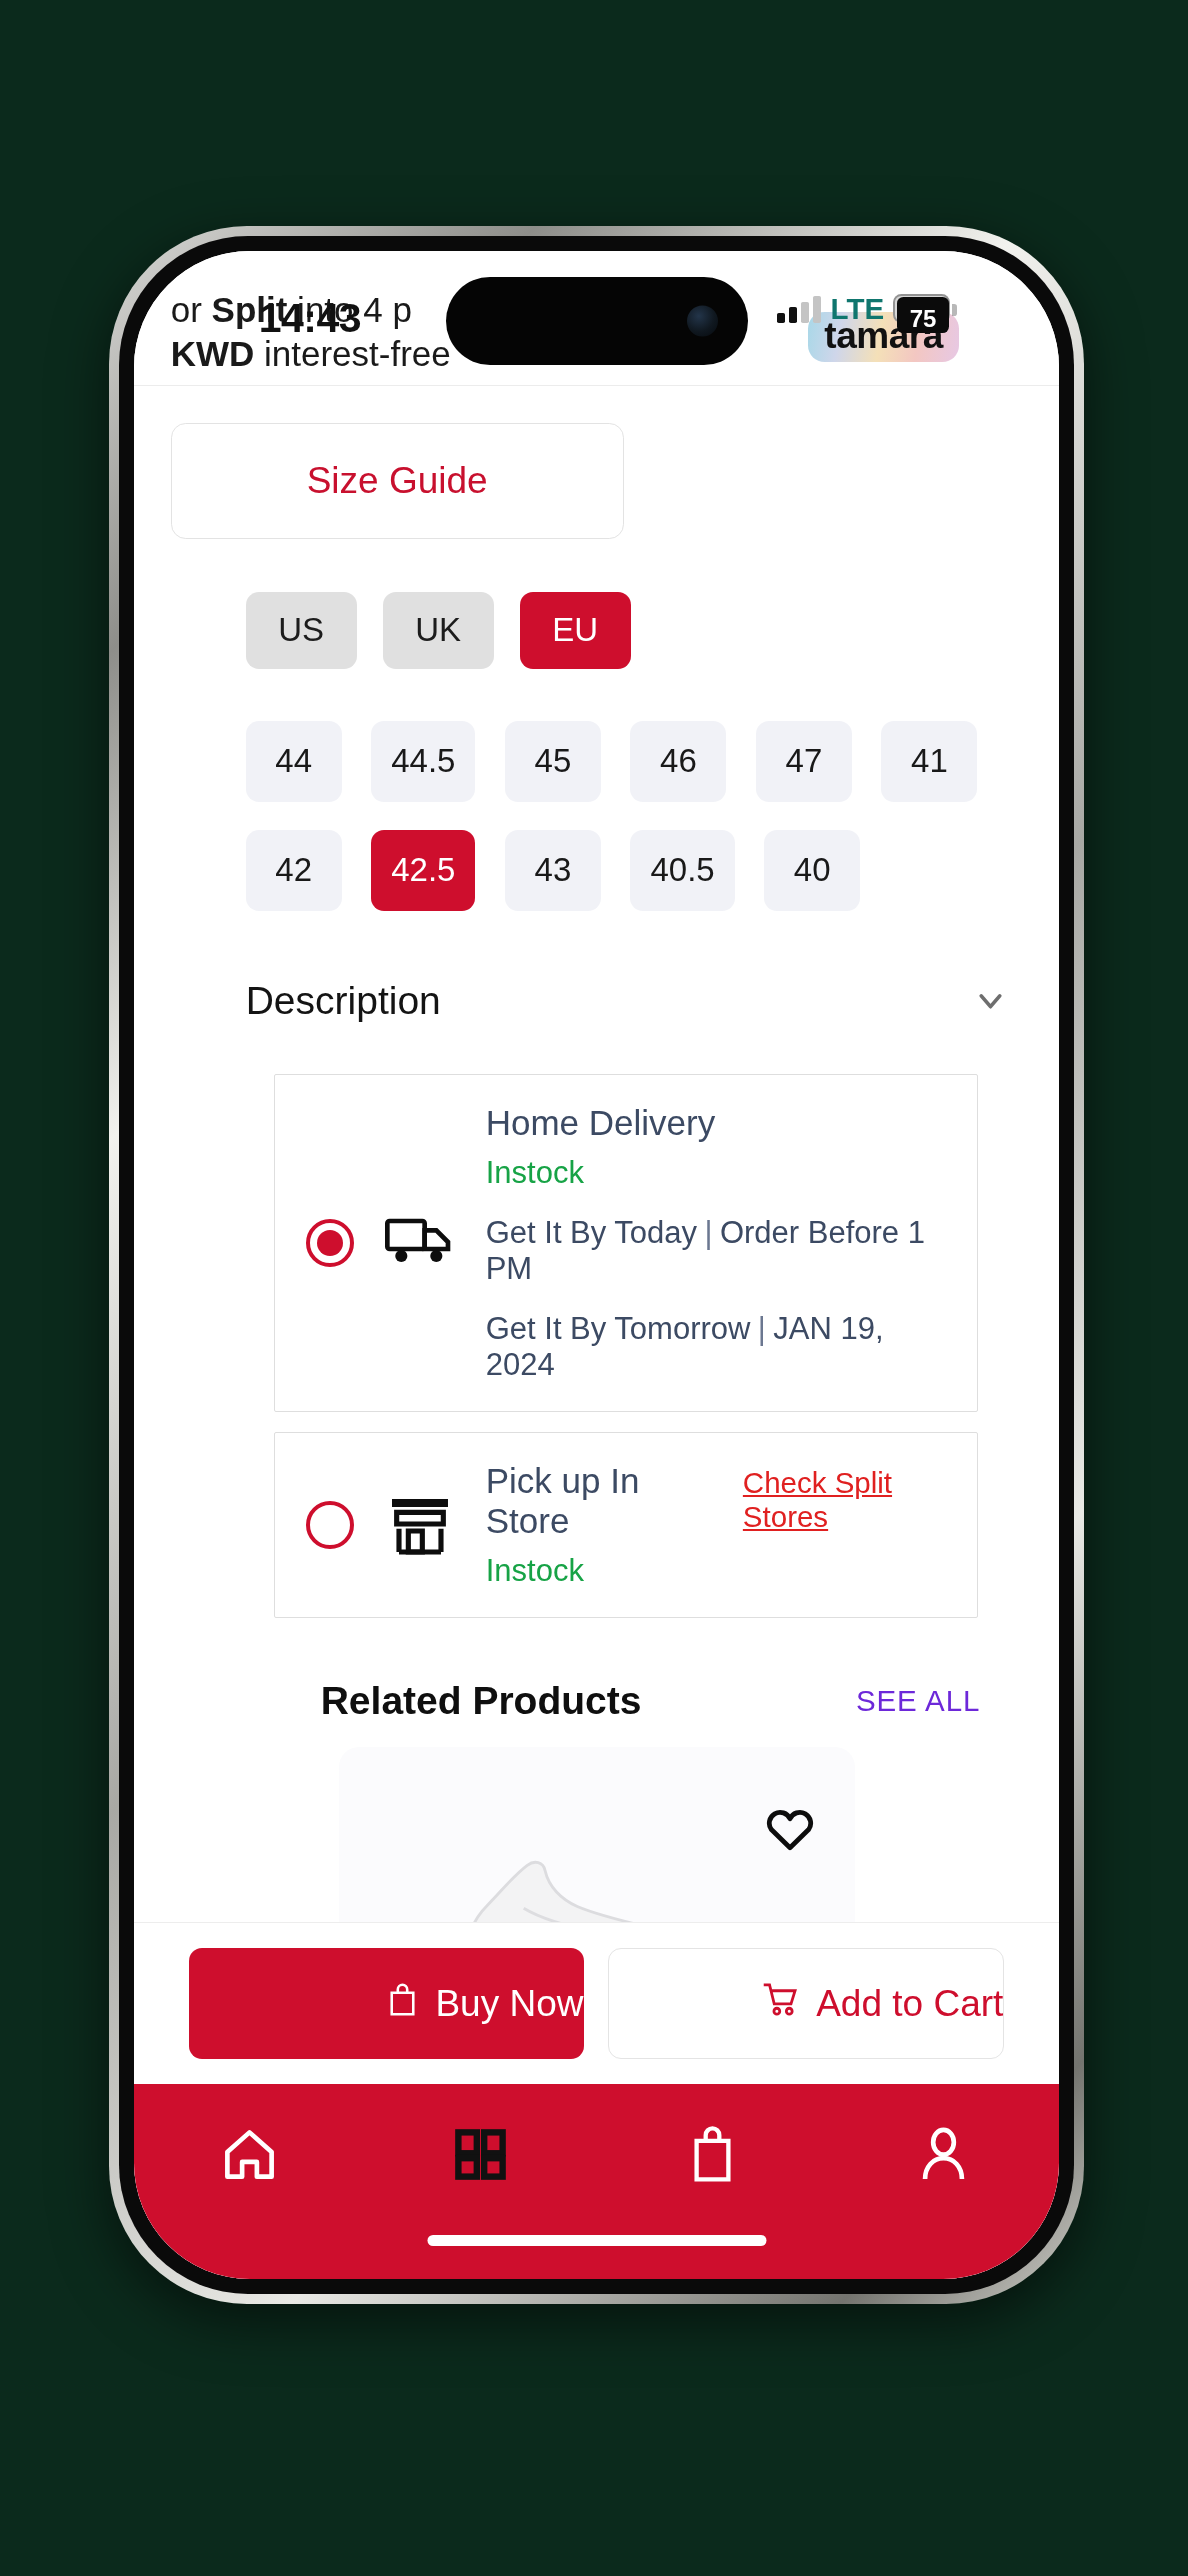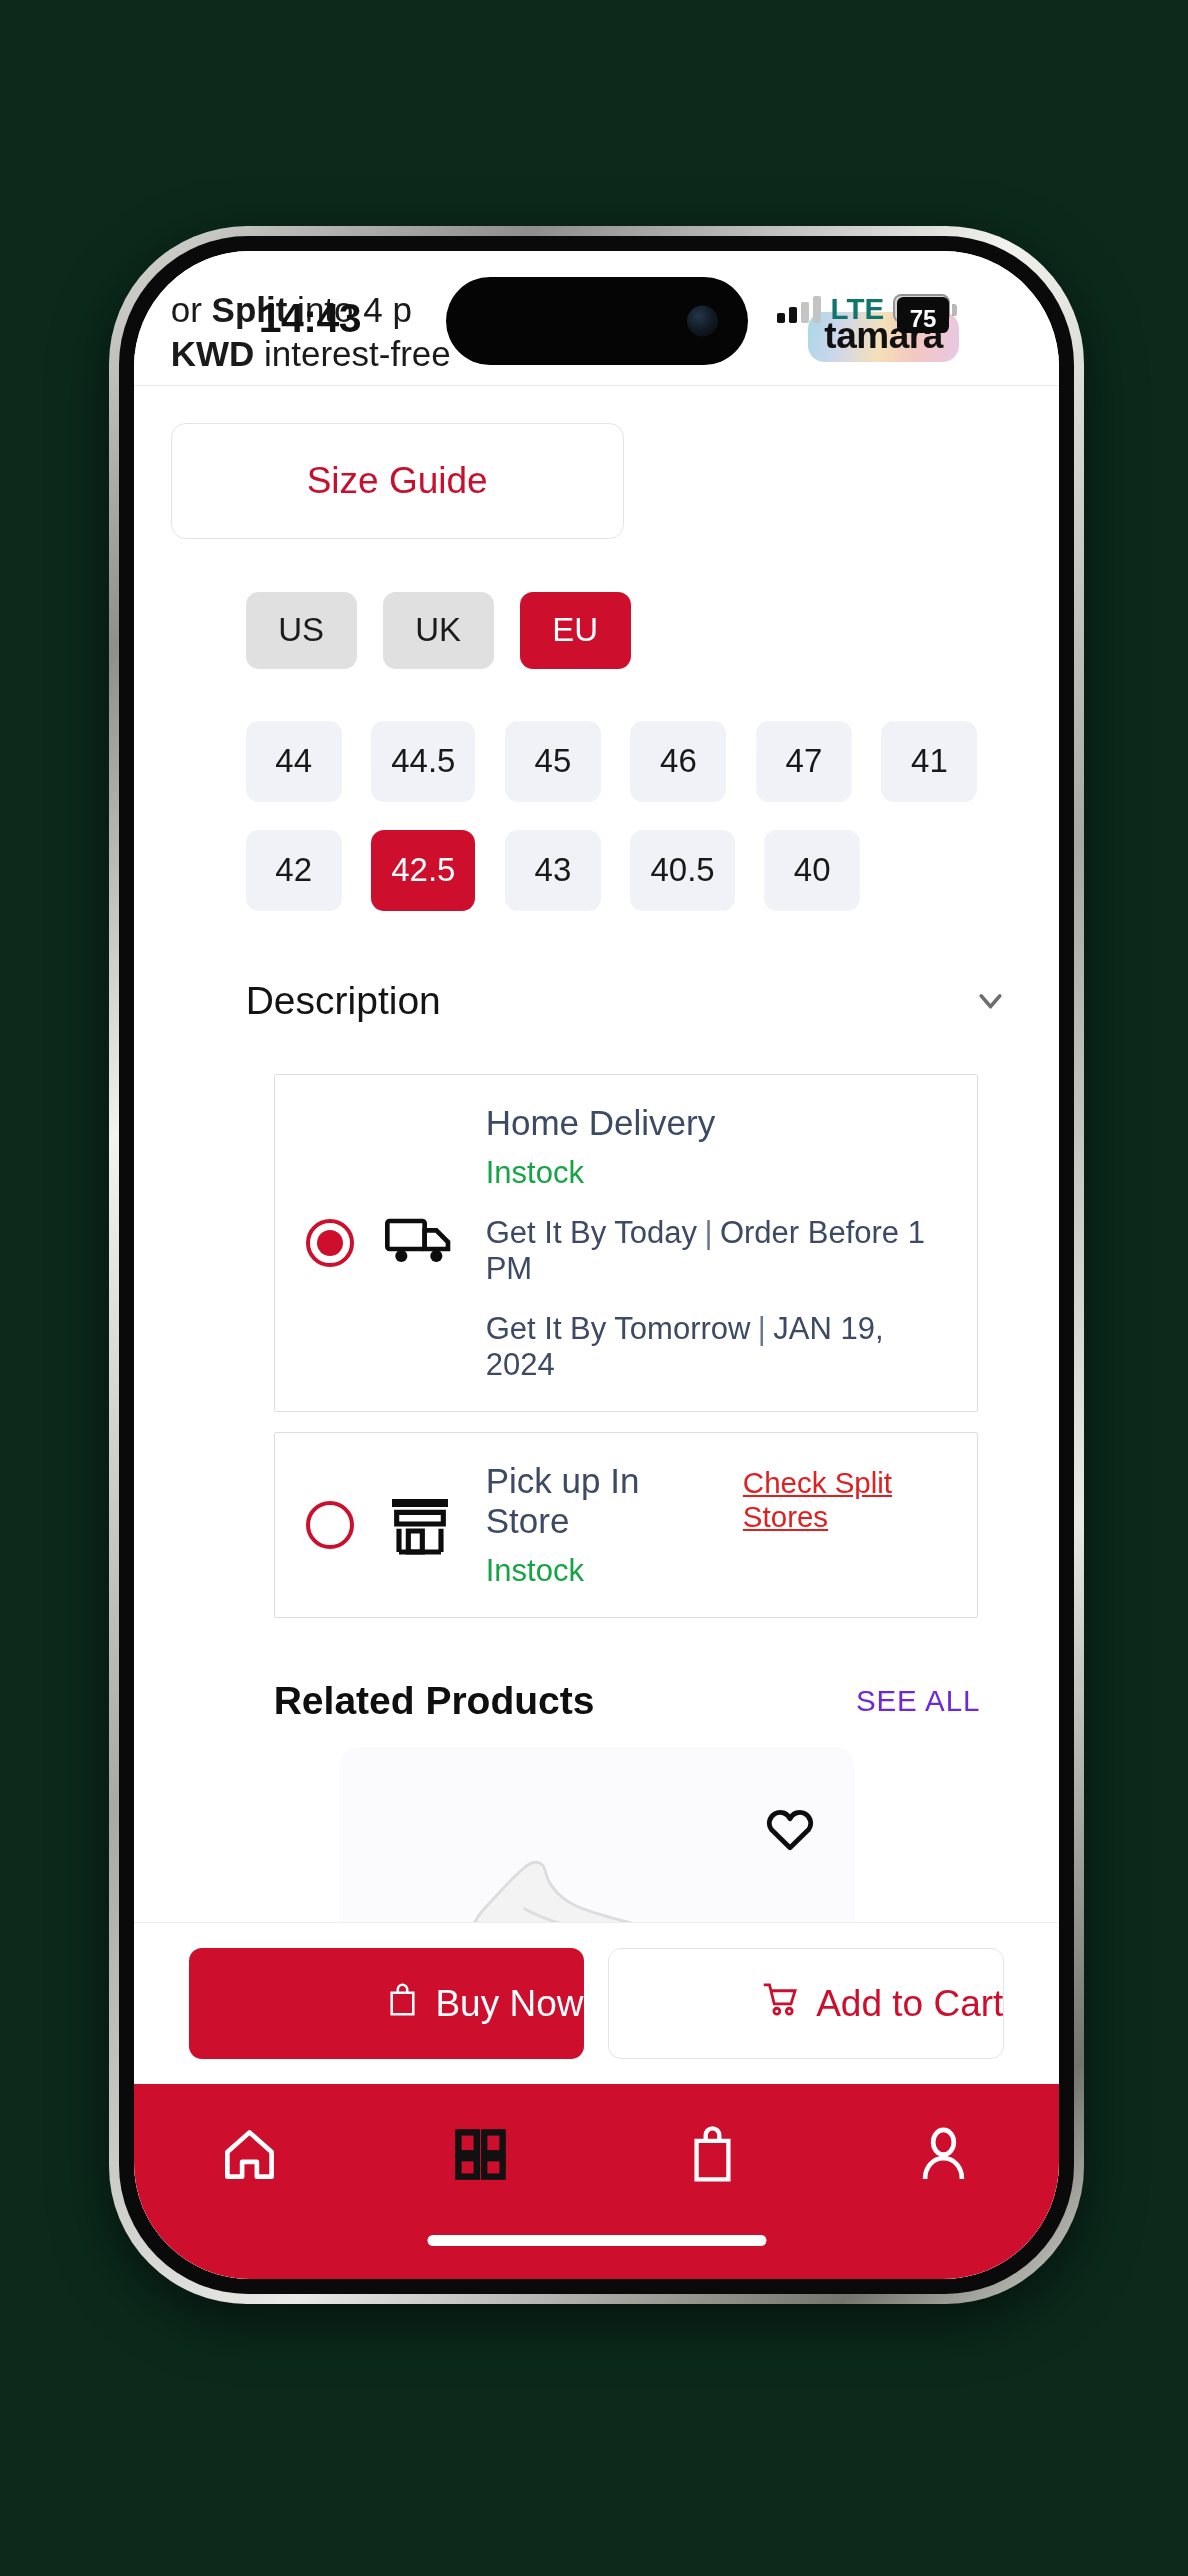--- a/index.html
+++ b/index.html
@@ -272,20 +272,21 @@
   .opt-stock { font-size: 31px; color: #17a346; margin-top: 12px; }
   .opt-line { font-size: 31px; color: #3c4a63; margin-top: 24px; }
   .opt-line .sep { color: #6b7790; padding: 0 7.4px; }
 
   
   .related-head {
     display: flex;
     align-items: center;
     justify-content: space-between;
     padding: 61px 79px 0 140px;
+    margin-left: 47px;
   }
   .related-title { font-size: 39px; font-weight: 700; color: #0f0f0f; }
   .see-all { font-size: 29.5px; color: #6d28d9; letter-spacing: 0.9px; cursor: pointer; }
 
   .related-strip {
     margin: 24px 0 0 0;
     display: flex;
     justify-content: center;
   }
   .prod-card {

